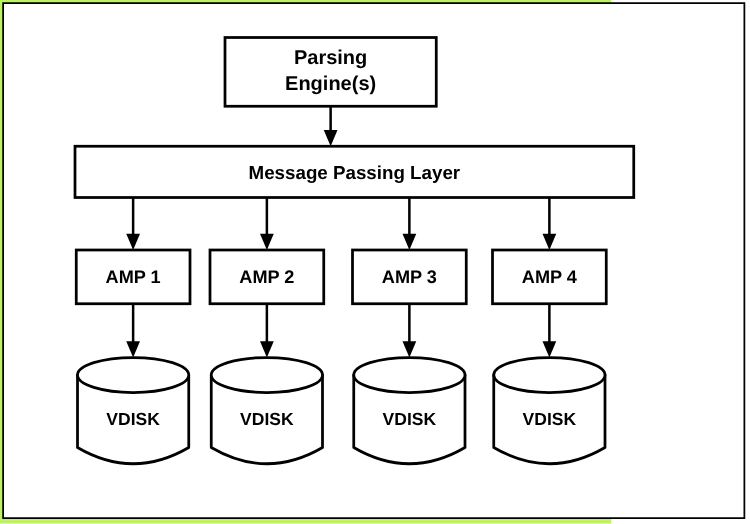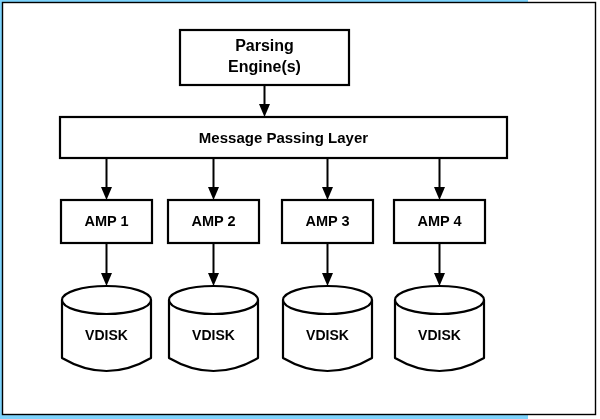--- a/index.html
+++ b/index.html
@@ -10,22 +10,21 @@
   body {
     width: 600px;
     height: 419px;
     font-family: "Liberation Sans", sans-serif;
     overflow: hidden;
   }
   #diagram-root {
     position: relative;
     width: 489px;
     height: 419px;
-    background: #7dd3fc;
-    padding-left: 39px;
+    background: #bef264;
   }
   #diagram-svg {
     display: block;
     position: absolute;
     left: 0;
     top: 0;
   }
   .node-label {
     font-family: "Liberation Sans", sans-serif;
     font-weight: bold;

